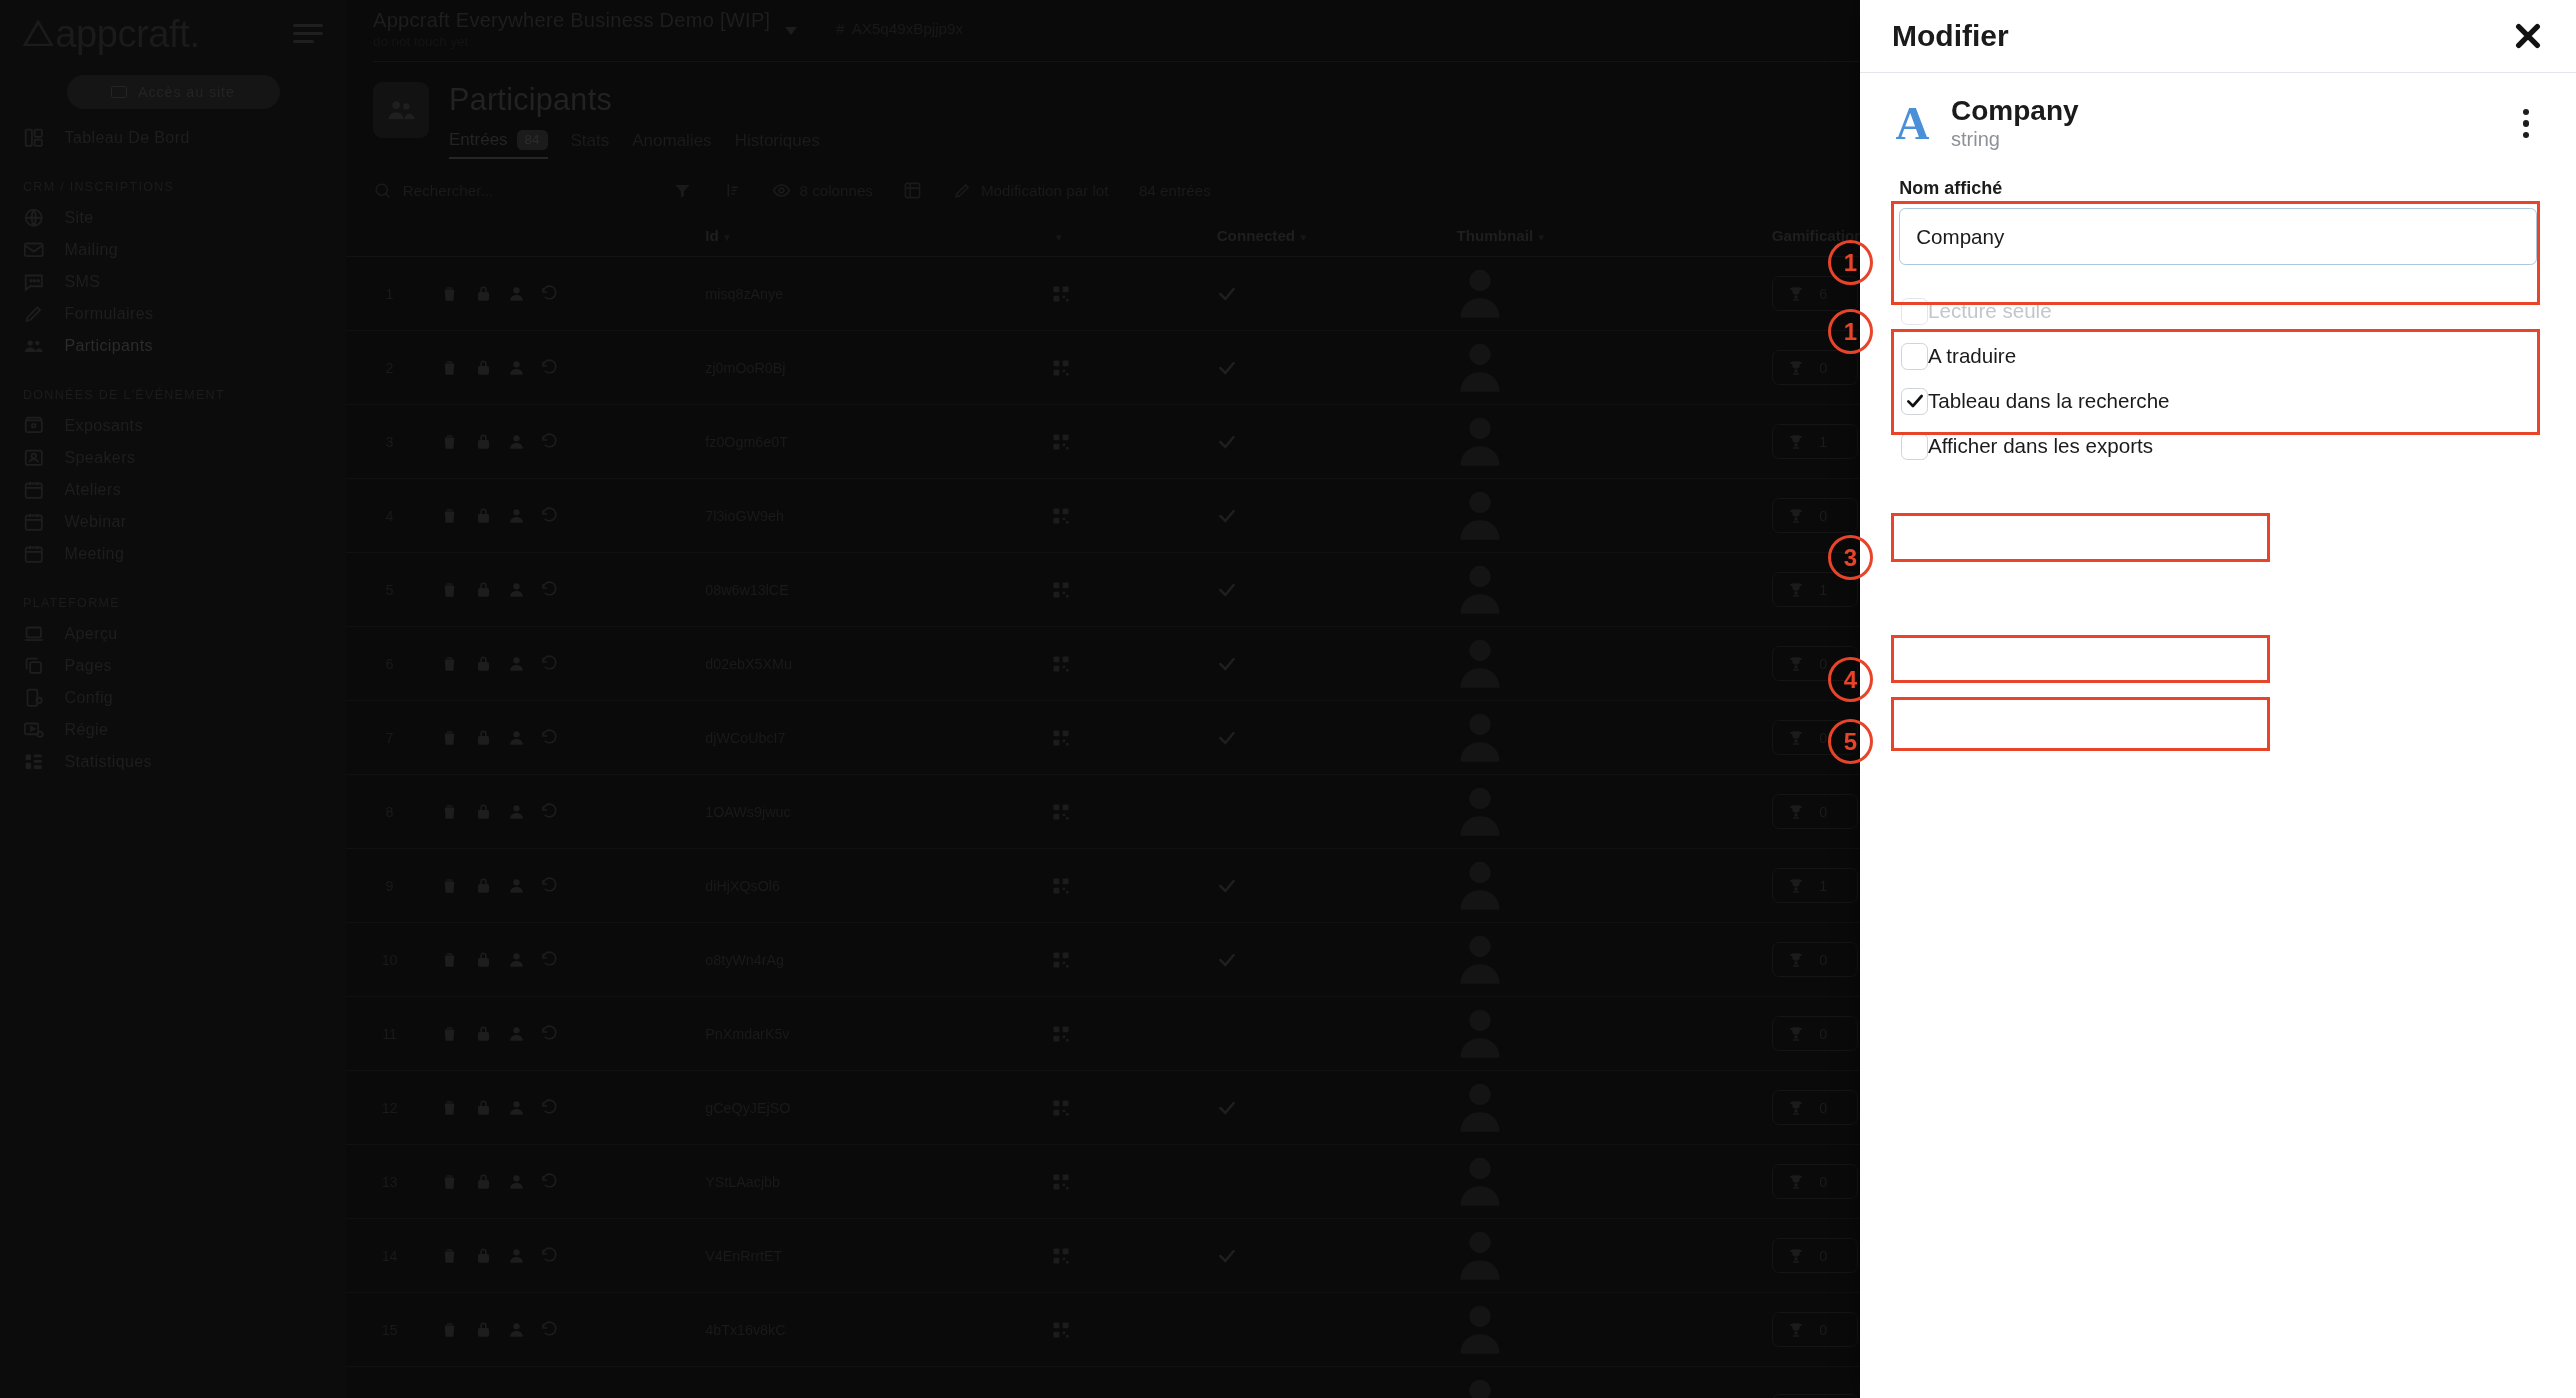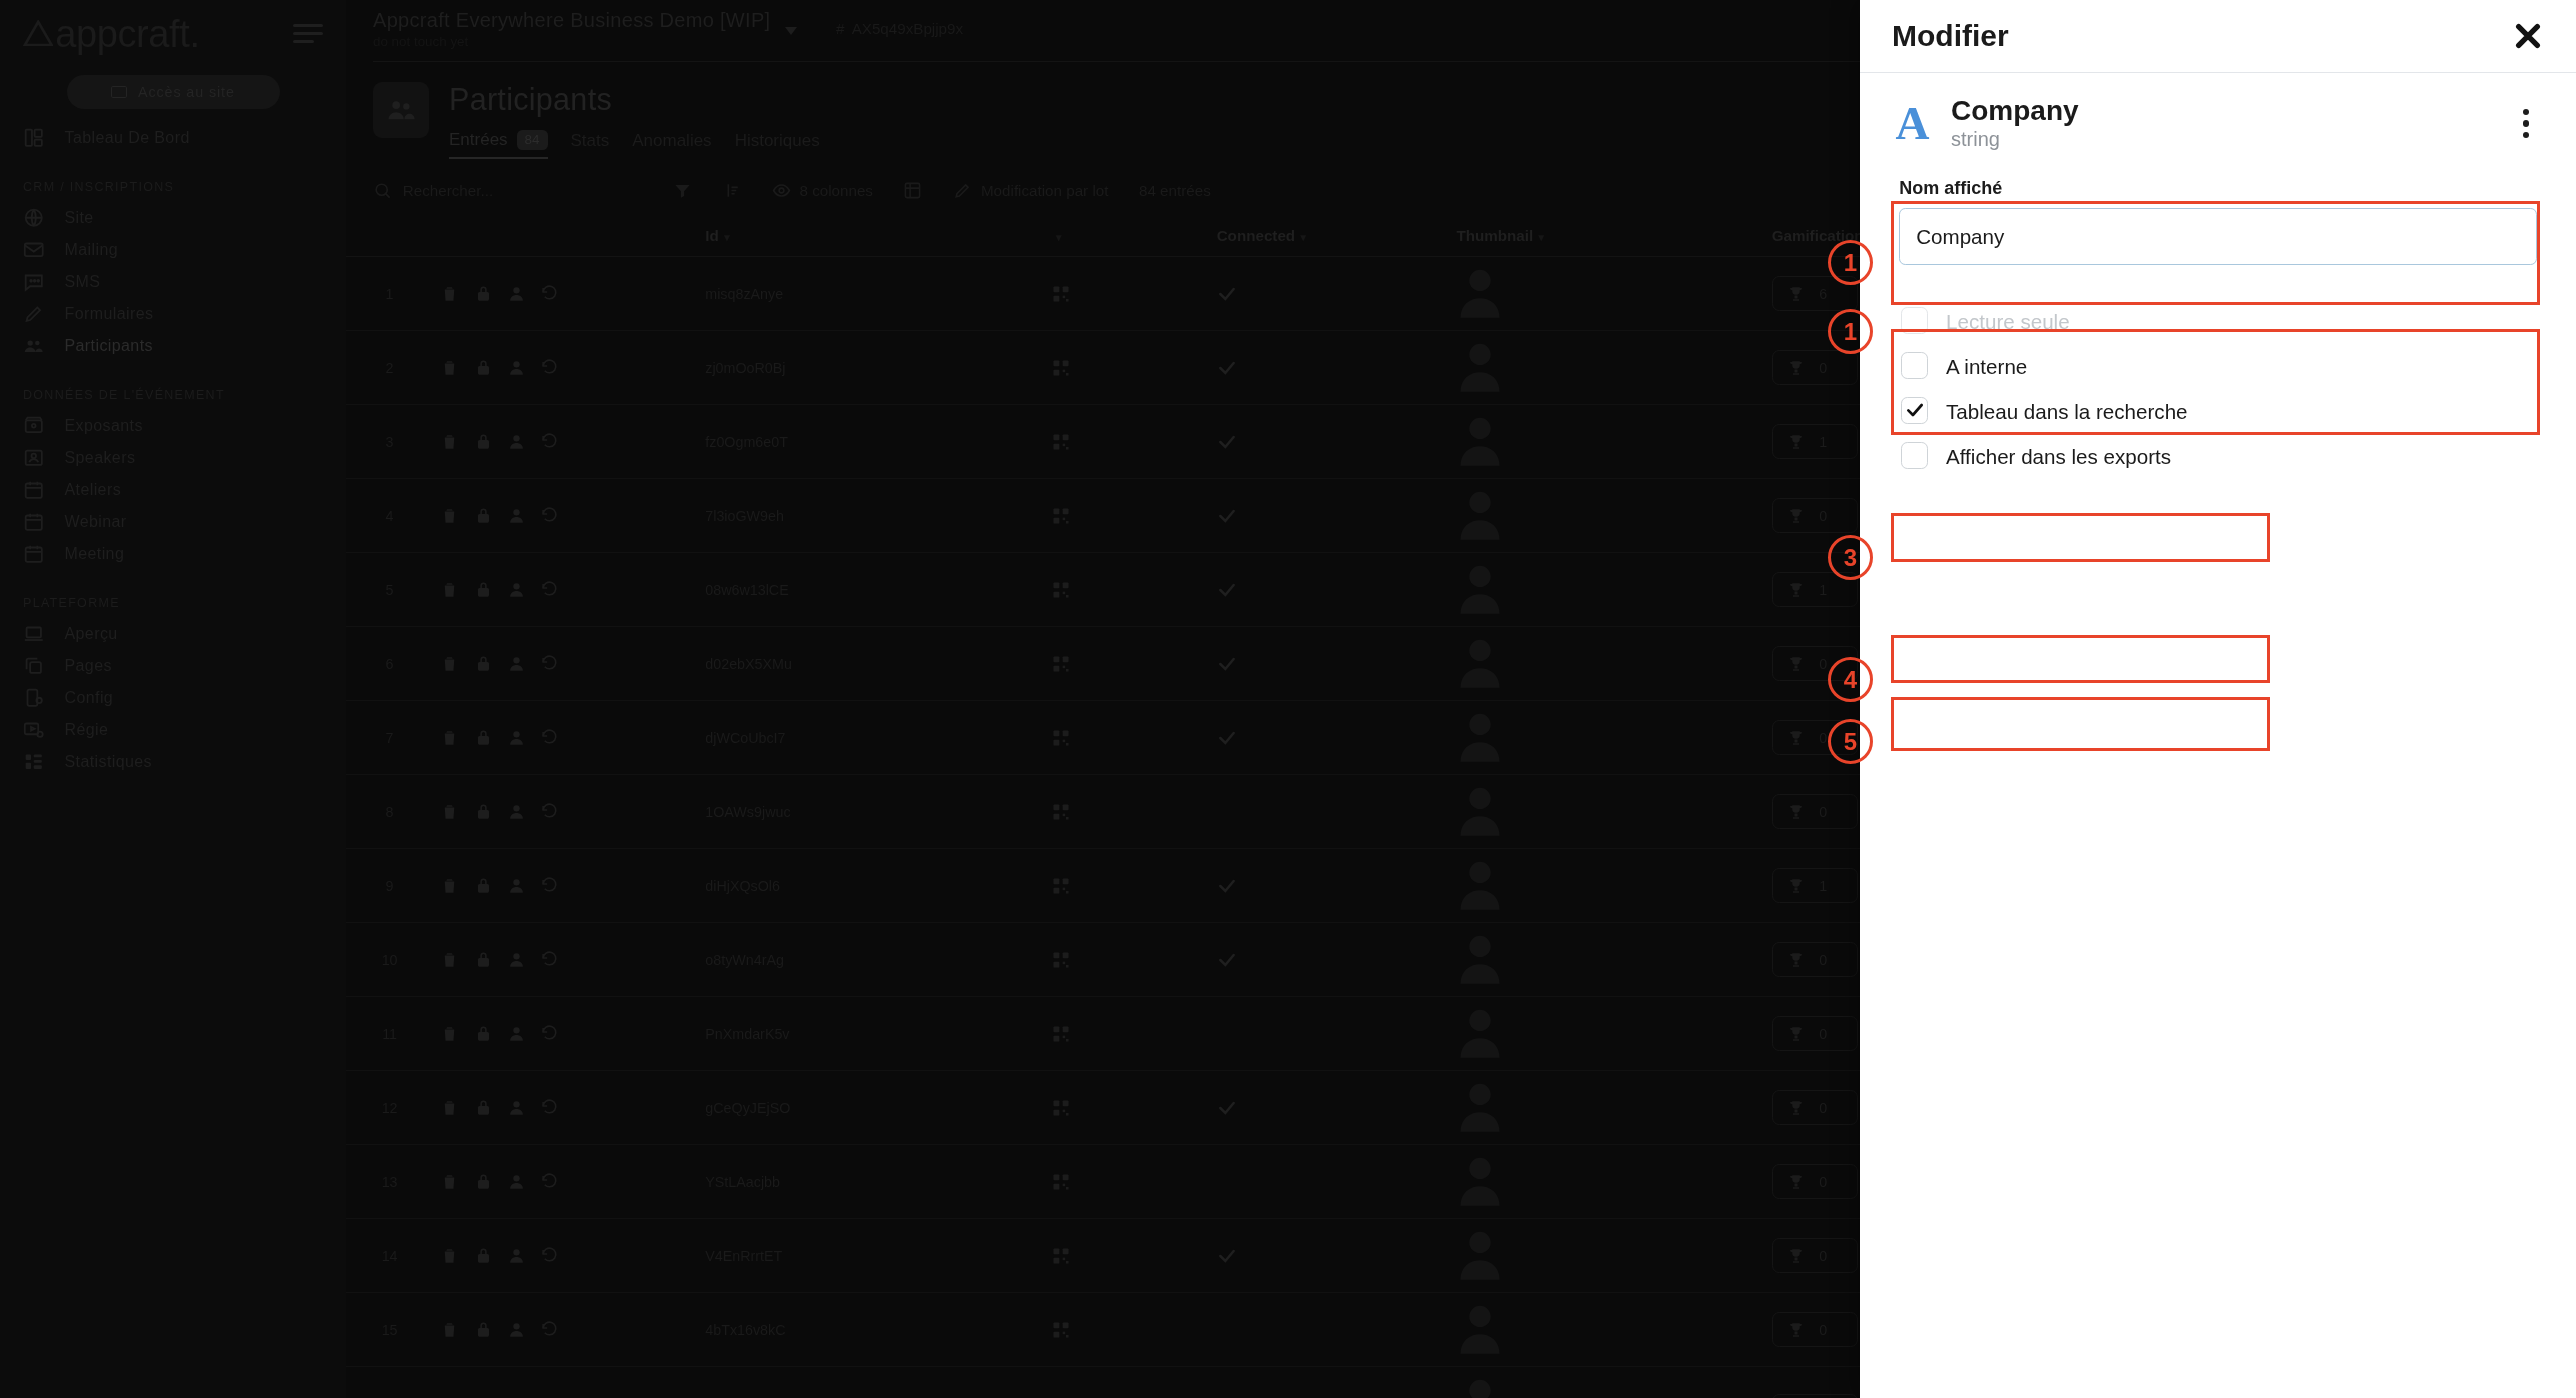--- a/index.html
+++ b/index.html
@@ -168,21 +168,21 @@
   .text-input.readonly {
     border: none; background: #fff; color: #b9bdc2;
     padding-left: 16px;
   }
   .input-wrap { position: relative; display: flex; align-items: center; }
   .lock-ico { position: absolute; right: 14.3px; width: 23px; height: 25px; color: #c6cace; }
   .lock-ico svg { display:block; width:23px; height:25px; }
 
   .check-list { margin-top: 12.5px; }
   .check-row {
-    display: flex; align-items: flex-end; gap: 18px;
+    display: flex; align-items: center; 
     height: 45px; padding: 0 9px;
   }
   .cbox {
     width: 27px; height: 27px; border-radius: 6.3px;
     border: 1.8px solid #cfd4d8; background: #fff;
     flex: 0 0 27px; display: flex; align-items: center; justify-content: center;
   }
   .cbox.checked svg { display: block; width: 20px; height: 20px; color: #111; }
   .cbox svg { display: none; }
   .cbox.disabled { border-color: #e3e6e9; }
@@ -1224,21 +1224,21 @@
           <div class="check-row">
     <span class="cbox  disabled">
       
     </span>
     <span class="check-label disabled">Lecture seule</span>
           </div>
           <div class="check-row">
     <span class="cbox  ">
       
     </span>
-    <span class="check-label ">A interne</span>
+    <span class="check-label ">A traduire</span>
           </div>
           <div class="check-row">
     <span class="cbox checked ">
       <svg viewBox="0 0 24 24" fill="none" stroke="currentColor" stroke-width="3.2" stroke-linecap="round" stroke-linejoin="round">
                 <path d="M4 12.5l5.5 5.5L20 6"></path>
               </svg>
     </span>
     <span class="check-label ">Tableau dans la recherche</span>
           </div>
           <div class="check-row">

